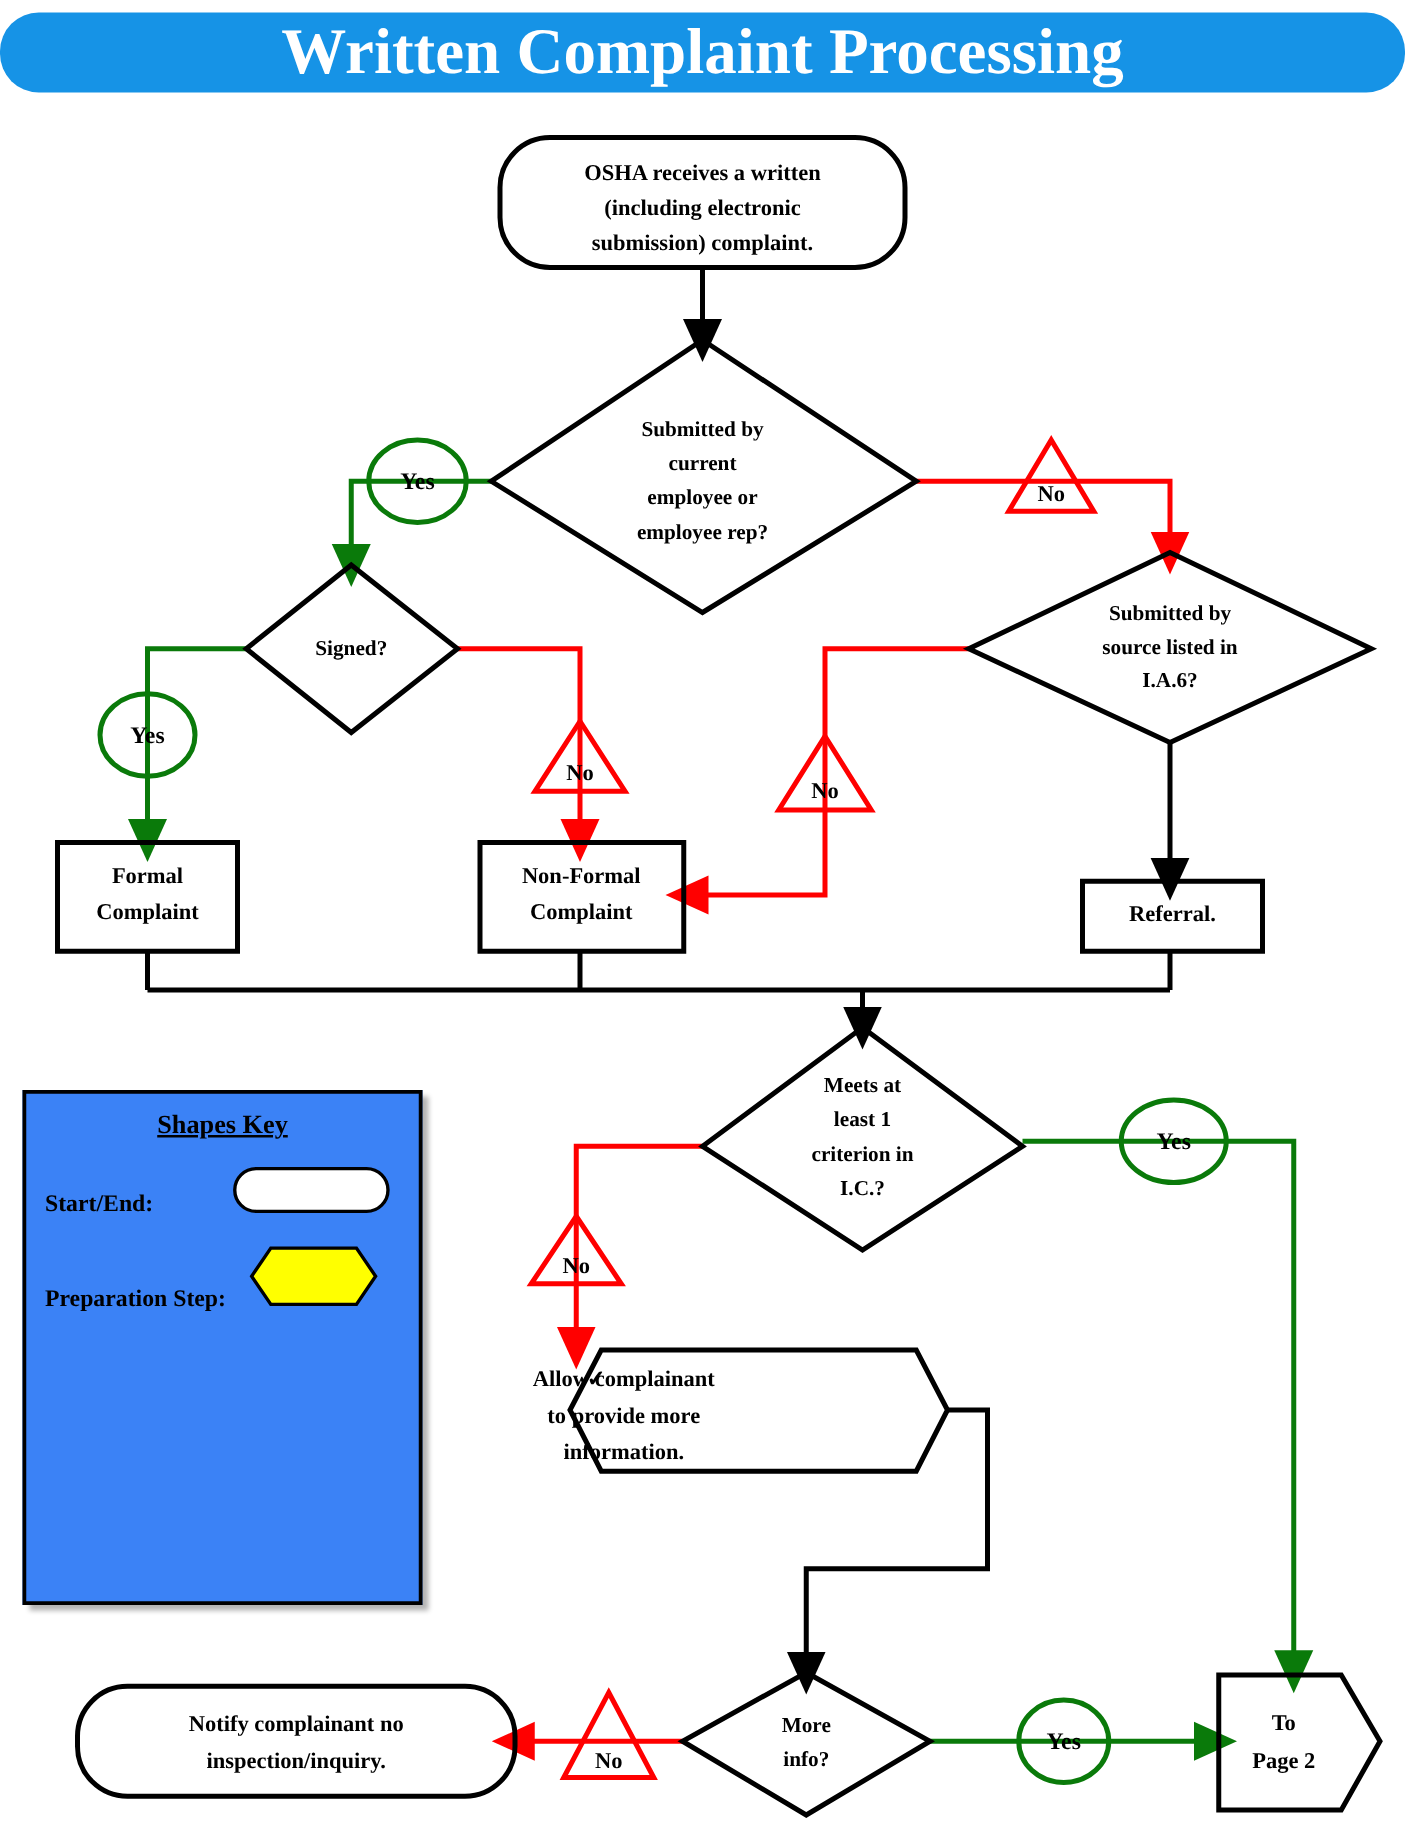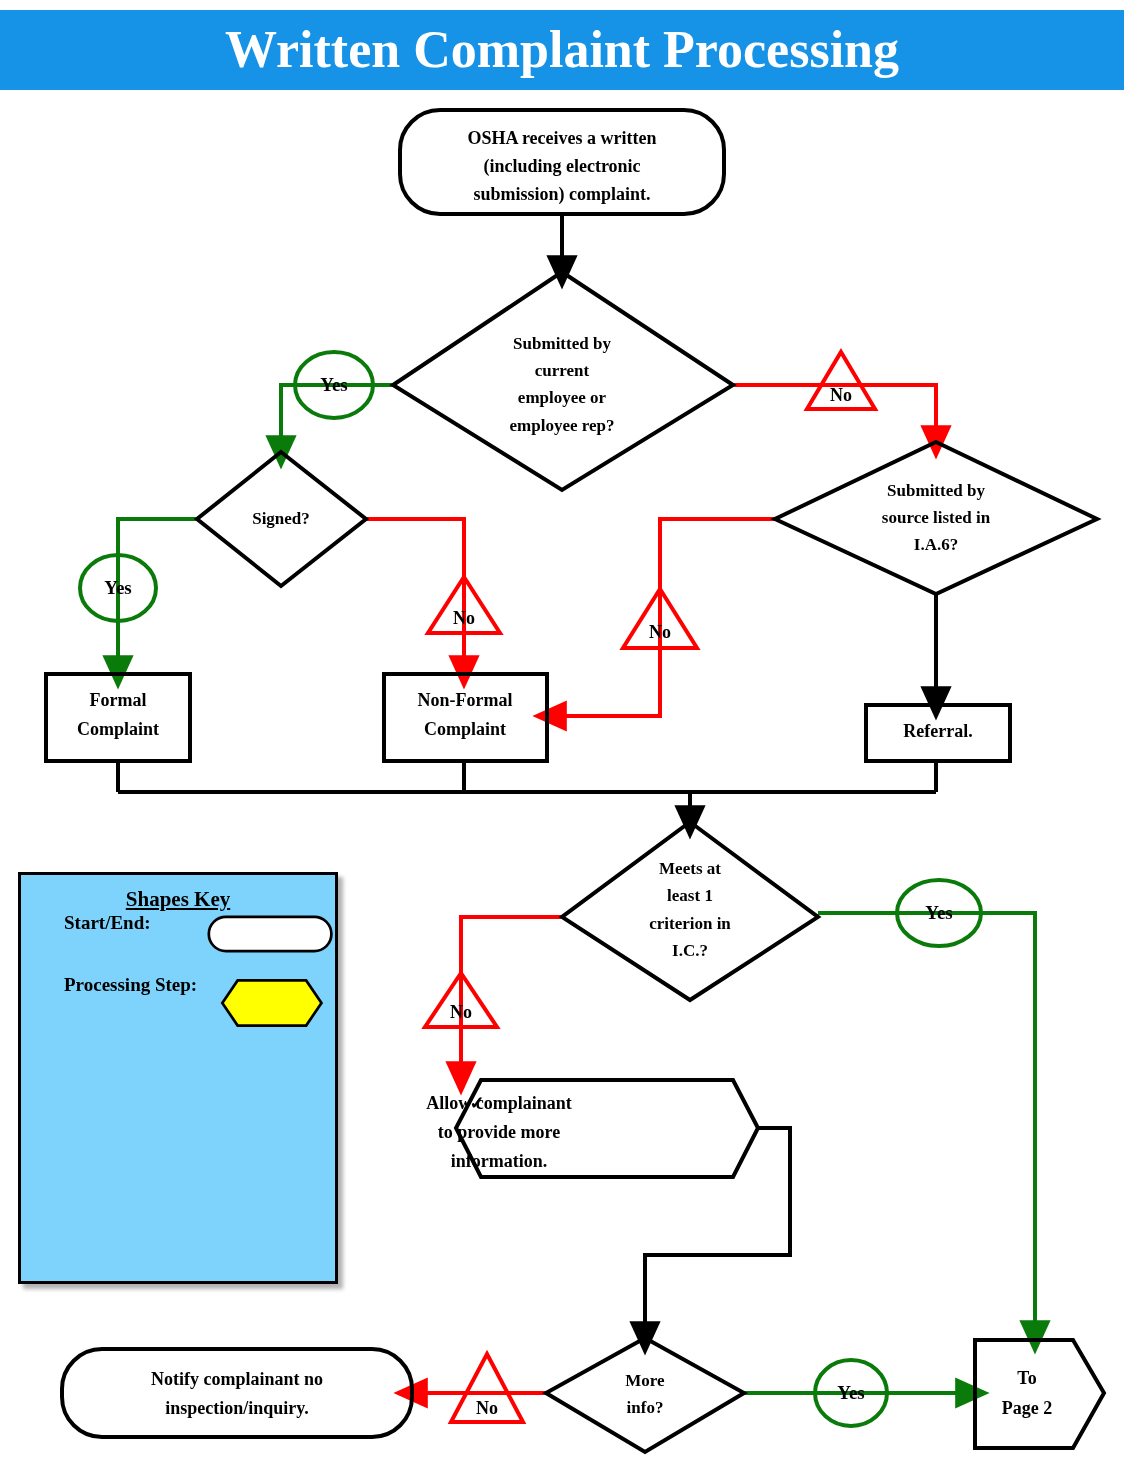--- a/index.html
+++ b/index.html
@@ -19,25 +19,26 @@
     width: 1124px;
     height: 1459px;
     background: #ffffff;
   }
   
   #title-banner {
     position: absolute;
     left: 0;
     top: 10px;
     width: 1124px;
-    height: 80px;
+    height: 64px;
     background: #1693e6;
     display: flex;
     align-items: center;
     justify-content: center;
+    border-radius: 31px;
   }
   #title-text {
     color: #ffffff;
     font-family: "Liberation Serif", "DejaVu Serif", serif;
     font-weight: bold;
     font-size: 52px;
     line-height: 1;
     letter-spacing: 0px;
     white-space: nowrap;
   }
@@ -80,41 +81,40 @@
     text-anchor: middle;
     dominant-baseline: middle;
   }
   
   #legend-box {
     position: absolute;
     left: 18px;
     top: 872px;
     width: 320px;
     height: 412px;
-    background: #7dd3fc;
+    background: #3b82f6;
     border: 3px solid #000000;
     box-shadow: 5px 5px 4px rgba(0,0,0,0.30);
     box-sizing: border-box;
   }
   #legend-title {
     text-align: center;
     font-family: "Liberation Serif", "DejaVu Serif", serif;
     font-weight: bold;
     font-size: 21px;
     text-decoration: underline;
     margin-top: 12px;
     color: #000000;
   }
   .legend-row {
     display: flex;
-    align-items: flex-start;
+    align-items: flex-end;
     height: 62px;
     padding-left: 15px;
     box-sizing: border-box;
-    margin-left: 28px;
   }
   .legend-row-tall { height: 76px; }
   .legend-label {
     font-family: "Liberation Serif", "DejaVu Serif", serif;
     font-weight: bold;
     font-size: 19px;
     color: #000000;
     width: 150px;
     line-height: 1.12;
   }
@@ -315,21 +315,21 @@
         <svg width="142" height="44" viewBox="0 0 142 44" aria-hidden="true">
           <rect x="2" y="3" width="136" height="38" rx="19" ry="19" fill="#ffffff" stroke="#000000" stroke-width="3"></rect>
         </svg>
       </div>
     </div>
 
 
 
     <div class="legend-row legend-row-tall">
       <div class="legend-label">
-        <span>Processing Step:</span>
+        <span>Preparation Step:</span>
       </div>
       <div class="legend-icon">
         <svg width="142" height="58" viewBox="0 0 142 58" aria-hidden="true">
           <polygon points="34,4 110,4 127,29 110,54 34,54 17,29" fill="#ffff00" stroke="#000000" stroke-width="3"></polygon>
         </svg>
       </div>
     </div>
 
   </div>
 

